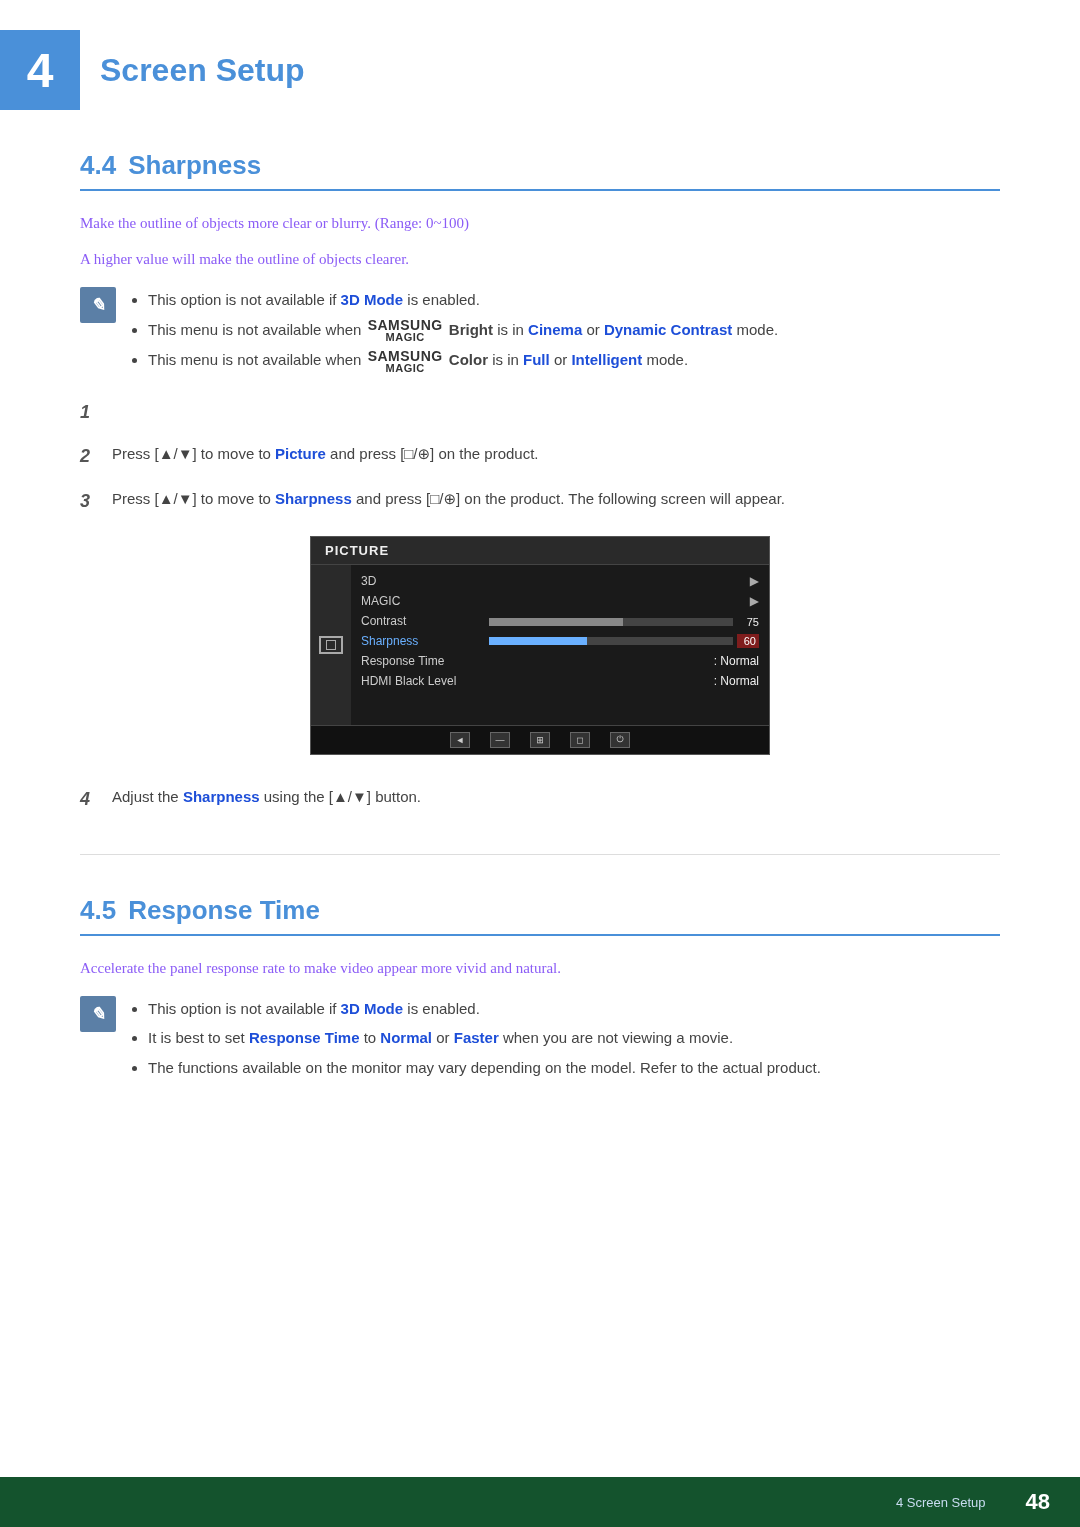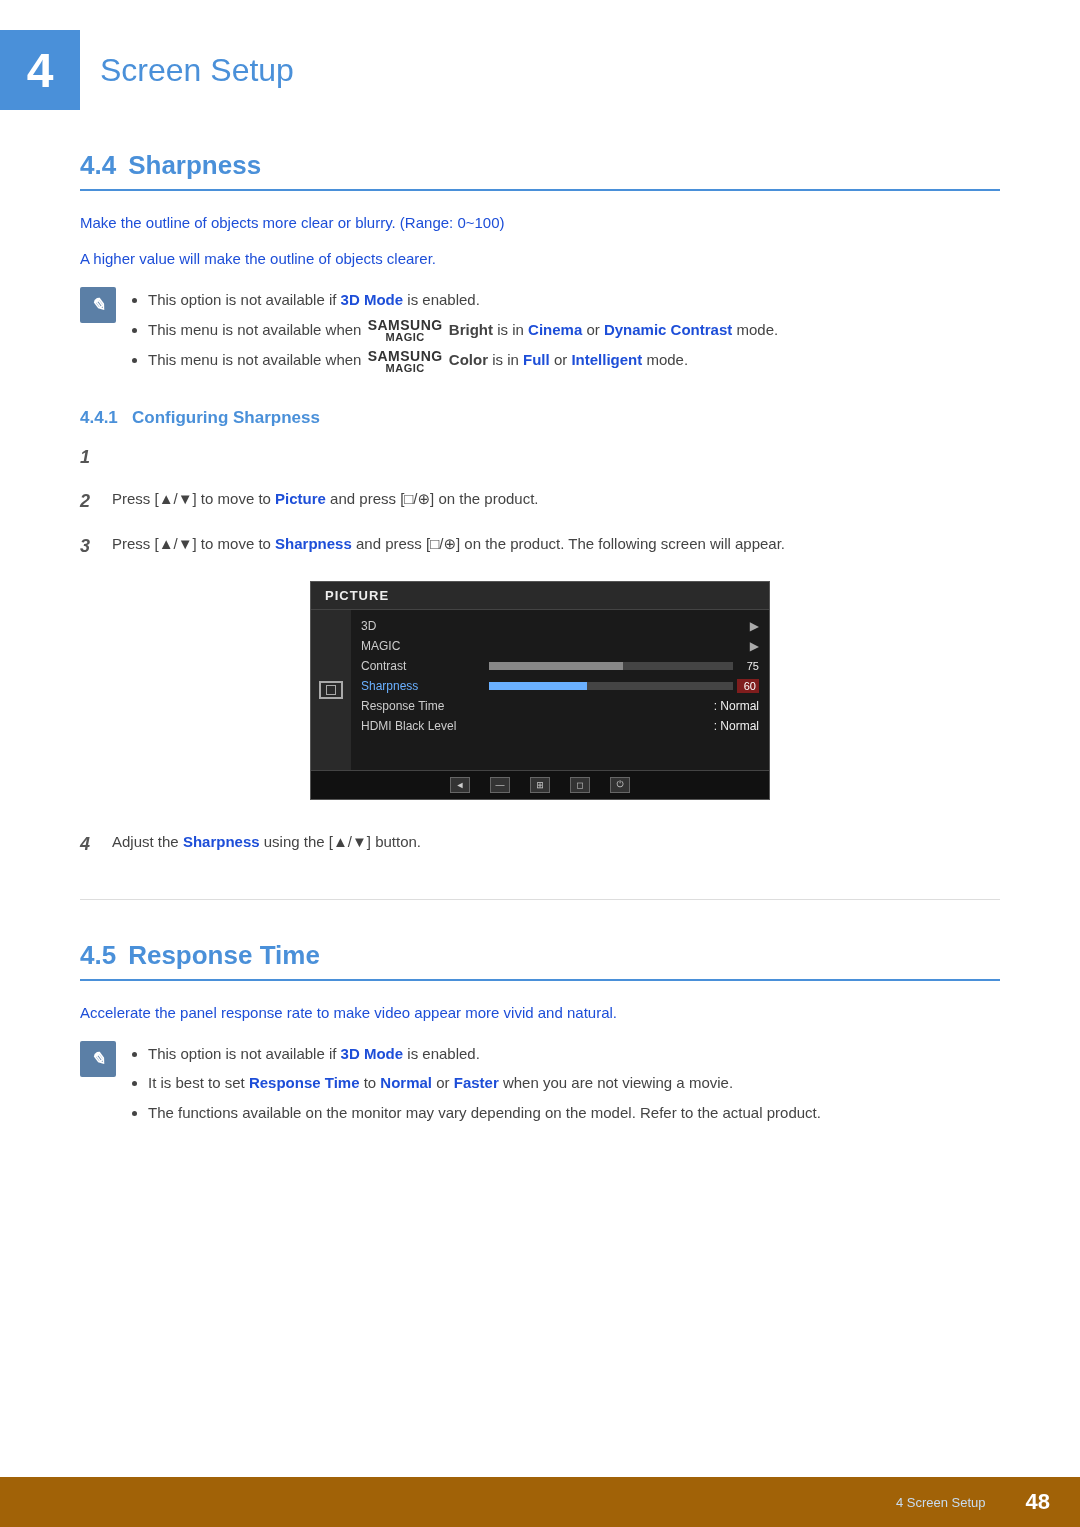--- a/index.html
+++ b/index.html
@@ -46,21 +46,21 @@
         #e8e8e8 8px
       );
     }
     .chapter-number {
       font-size: 48px;
       font-weight: bold;
       color: #fff;
     }
     .chapter-title {
       font-size: 32px;
-      font-weight: normal;
+      font-weight: bold;
       color: #4a90d9;
     }
 
     
     .content {
       padding: 0 80px 80px 80px;
     }
 
     
     .section-header {
@@ -84,21 +84,22 @@
       font-size: 17px;
       font-weight: bold;
       color: #4a90d9;
       margin: 30px 0 15px 0;
     }
 
     
     .para {
       margin-bottom: 12px;
       line-height: 1.6;
-      color: #1d4ed8;
+      color: #8b5cf6;
+      font-family: Liberation Serif, serif;
     }
 
     
     .note-box {
       display: flex;
       align-items: flex-start;
       gap: 12px;
       margin: 16px 0 20px 0;
     }
     .note-icon {
@@ -199,21 +200,21 @@
       width: 10px;
       height: 10px;
       border: 1px solid #aaa;
     }
     .osd-menu {
       flex: 1;
       padding: 6px 0;
     }
     .osd-row {
       display: flex;
-      align-items: center;
+      align-items: flex-end;
       padding: 3px 10px;
       gap: 8px;
     }
     .osd-row.highlighted {
       color: #6ab0ff;
     }
     .osd-row-label {
       width: 120px;
       font-size: 12px;
       flex-shrink: 0;
@@ -286,21 +287,21 @@
       margin: 40px 0;
     }
 
     
     .page-footer {
       position: absolute;
       bottom: 0;
       left: 0;
       right: 0;
       height: 50px;
-      background: #a16207;
+      background: #14532d;
       display: flex;
       align-items: center;
       justify-content: flex-end;
       padding: 0 30px;
     }
     .footer-text {
       color: #c8dcf0;
       font-size: 13px;
       margin-right: 12px;
     }
@@ -373,25 +374,20 @@
           <span class="samsung-logo-small">
             <span class="samsung-text-small">SAMSUNG</span>
             <span class="magic-text-small">MAGIC</span>
           </span>
           <span class="bold">Color</span> is in <span class="blue-bold">Full</span> or <span class="blue-bold">Intelligent</span> mode.
         </li>
       </ul>
     </div>
 
     <div>
-      <div class="subsection-header">
-        <span>4.4.1</span>
-        &nbsp;
-        <span>Configuring Sharpness</span>
-      </div>
 
       <div class="steps">
 
         <div class="step">
           <span class="step-num">1</span>
         </div>
 
         <div class="step">
           <span class="step-num">2</span>
           <span class="step-text">

